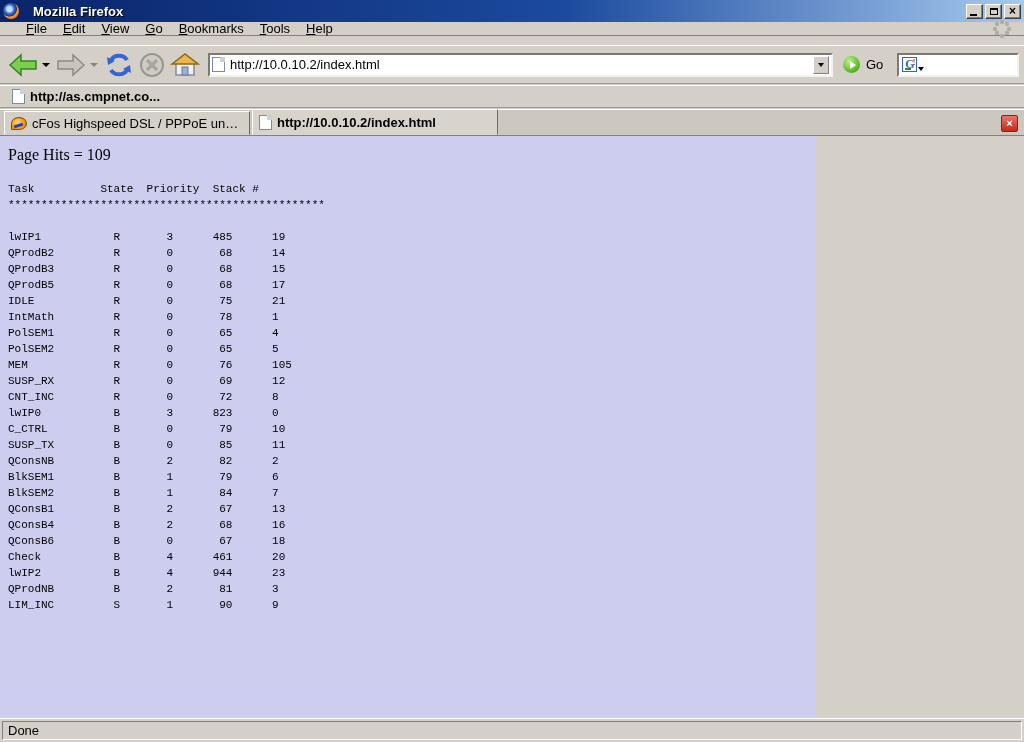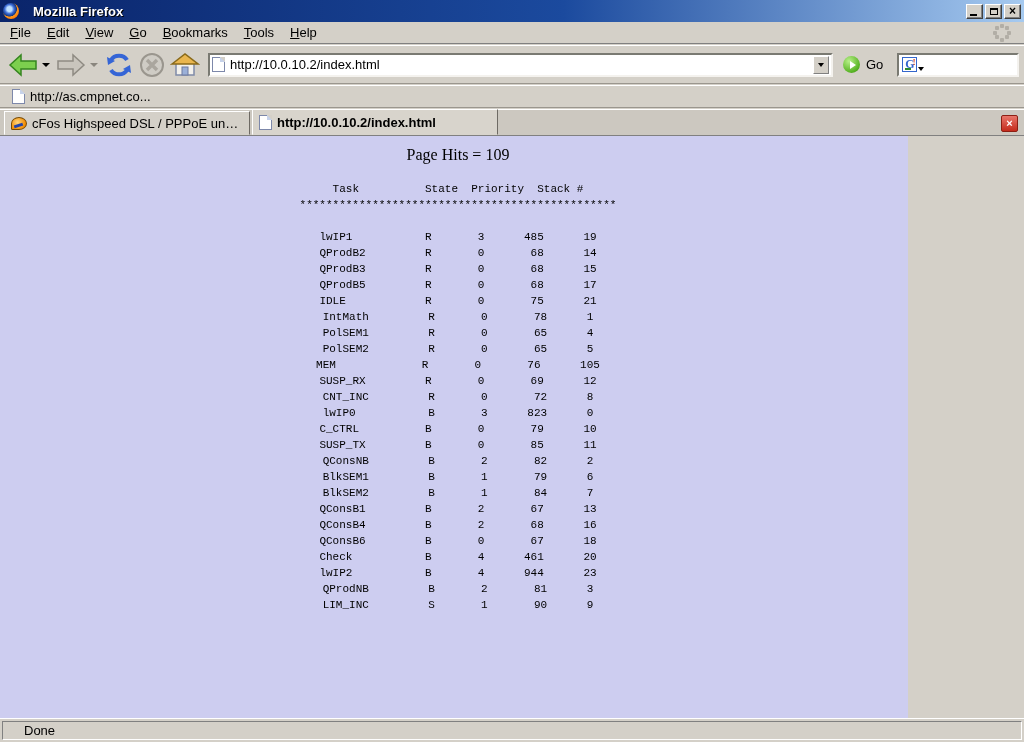--- a/index.html
+++ b/index.html
@@ -16,22 +16,22 @@
   .win-btns { margin-left:auto; display:flex; gap:2px; }
   .win-btn { width:17px; height:15px; background:#d4d0c8; position:relative;
     border:1px solid; border-color:#ffffff #404040 #404040 #ffffff; box-shadow:inset -1px -1px 0 #808080;
     display:flex; align-items:center; justify-content:center; font-weight:bold; font-size:11px; color:#000; }
   .glyph-min { position:absolute; left:3px; bottom:2px; width:7px; height:2px; background:#000; }
   .glyph-restore { position:absolute; left:4px; top:3px; width:8px; height:7px; border:1px solid #000; border-top-width:2px; background:#d4d0c8; }
   .glyph-restore:before { content:""; position:absolute; left:-3px; top:2px; width:8px; height:6px; border:1px solid #000; border-top-width:2px; border-right:none; background:#d4d0c8; z-index:-1; }
   .glyph-close { font-size:12px; line-height:1; }
 
   
-  .menubar { position:absolute; top:22px; left:0; width:1024px; height:22px; background:#d4d0c8;
-    border-bottom:1px solid #808080; display:flex; align-items:center; padding-left:2px; }
+  .menubar { position:absolute; top:22px; left:0; width:1024px; height:14px; background:#d4d0c8;
+    border-bottom:1px solid #808080; display:flex; align-items:center; padding-left:18px; }
   .menu-item { display:inline-block; padding:3px 8px; color:#000; cursor:default; }
   .menu-item::first-letter { text-decoration:underline; }
   .throbber { margin-left:auto; margin-right:10px; width:24px; height:18px; position:relative; }
   .throbber span { position:absolute; width:4px; height:4px; background:#b2aea6; border-radius:1px; }
 
   
   .navbar { position:absolute; top:45px; left:0; width:1024px; height:39px; background:#d4d0c8;
     border-top:1px solid #fff; border-bottom:1px solid #9a968e; display:flex; align-items:center; padding:0 6px; }
   .nav-btn { display:flex; align-items:center; justify-content:center; height:34px; padding:0 2px; }
   .caret { width:0; height:0; border-left:4px solid transparent; border-right:4px solid transparent; border-top:4px solid #000; margin:0 4px 0 2px; }
@@ -50,21 +50,21 @@
   .searchbox { margin-left:14px; flex:0 0 122px; height:24px; background:#fff;
     border:2px solid; border-color:#7a7a72 #f4f2ee #f4f2ee #7a7a72; display:flex; align-items:center; padding-left:3px; }
   .g-logo { width:15px; height:15px; border:1px solid #3366cc; position:relative;
     font-weight:bold; font-size:12px; line-height:13px; color:#3366cc; text-align:center; font-family:"Liberation Serif",serif; }
   .g-logo b { color:#cc2200; position:absolute; right:1px; top:1px; font-size:8px; line-height:8px; }
   .g-logo u { position:absolute; left:2px; bottom:1px; width:6px; height:2px; background:#2e8b2e; }
   .search-caret { width:0; height:0; border-left:3px solid transparent; border-right:3px solid transparent; border-top:4px solid #000; margin:8px 0 0 1px; }
 
   
   .bookmarksbar { position:absolute; top:85px; left:0; width:1024px; height:23px; background:#d4d0c8;
-    border-top:1px solid #fff; border-bottom:1px solid #9a968e; display:flex; align-items:center; padding-left:6px; }
+    border-top:1px solid #fff; border-bottom:1px solid #9a968e; display:flex; align-items:center; padding-left:6px;font-weight:bold; }
   .bookmark-item { display:flex; align-items:center; gap:5px; padding:2px 6px; color:#000; }
 
   
   .tabbar { position:absolute; top:109px; left:0; width:1024px; height:27px; background:#ccc8c0;
     border-top:1px solid #fff; border-bottom:1px solid #808080; display:flex; align-items:flex-end; padding-left:4px; }
   .tab { height:24px; width:246px; background:#d4d0c8; display:flex; align-items:center; gap:5px; padding:0 6px;
     border:1px solid; border-color:#fff #6e6a64 transparent #fff; margin-right:2px; white-space:nowrap; overflow:hidden; }
   .tab .tab-label { overflow:hidden; text-overflow:ellipsis; }
   .tab.active { background:#d8d4cc; font-weight:bold; height:26px; }
   .tab-close { margin-left:auto; margin-right:6px; margin-bottom:3px; width:17px; height:17px;
@@ -74,29 +74,29 @@
   
   .doc-icon { width:13px; height:15px; background:#fff; border:1px solid #7d88aa; position:relative; flex:0 0 auto; }
   .doc-icon:before { content:""; position:absolute; right:-1px; top:-1px; width:0; height:0;
     border-left:5px solid #c6d2ea; border-top:5px solid #d4d0c8; }
   .cfos-icon { width:16px; height:13px; border-radius:50% 50% 50% 10%; flex:0 0 auto;
     background:radial-gradient(circle at 40% 40%, #ffd47a, #f08a00 75%, #a85a00); border:1px solid #7a4a00; position:relative; }
   .cfos-icon:before { content:""; position:absolute; left:2px; bottom:2px; width:9px; height:3px; background:#2244aa; transform:rotate(-18deg); }
   .dynon-icon { flex:0 0 auto; }
 
   
-  .content { position:absolute; top:136px; left:0; width:908px; height:582px; background:#cdcdf0; overflow:hidden; color:#000;text-align:center; }
+  .content { position:absolute; top:136px; left:0; width:816px; height:582px; background:#cdcdf0; overflow:hidden; color:#000; }
   .page-hits { font-family:"Liberation Serif", serif; font-size:16px; line-height:18px; margin:10px 0 0 8px; }
   .task-block { font-family:"Liberation Mono", monospace; font-size:11px; line-height:16px; margin:17px 0 0 8px; white-space:pre; }
 
   
   .statusbar { position:absolute; top:718px; left:0; width:1024px; height:24px; background:#d4d0c8;
     border-top:1px solid #fff; display:flex; align-items:center; padding:2px; }
   .status-panel { flex:1; height:19px; border:1px solid; border-color:#808080 #ffffff #ffffff #808080;
-    display:flex; align-items:center; padding-left:21px; color:#000; }
+    display:flex; align-items:center; padding-left:5px; color:#000; }
 
   svg { display:block; }
 </style>
 </head>
 <body>
 
 <div class="titlebar">
   <div class="fx-icon"></div>
   <span class="title-text">Mozilla Firefox</span>
   <div class="win-btns">

